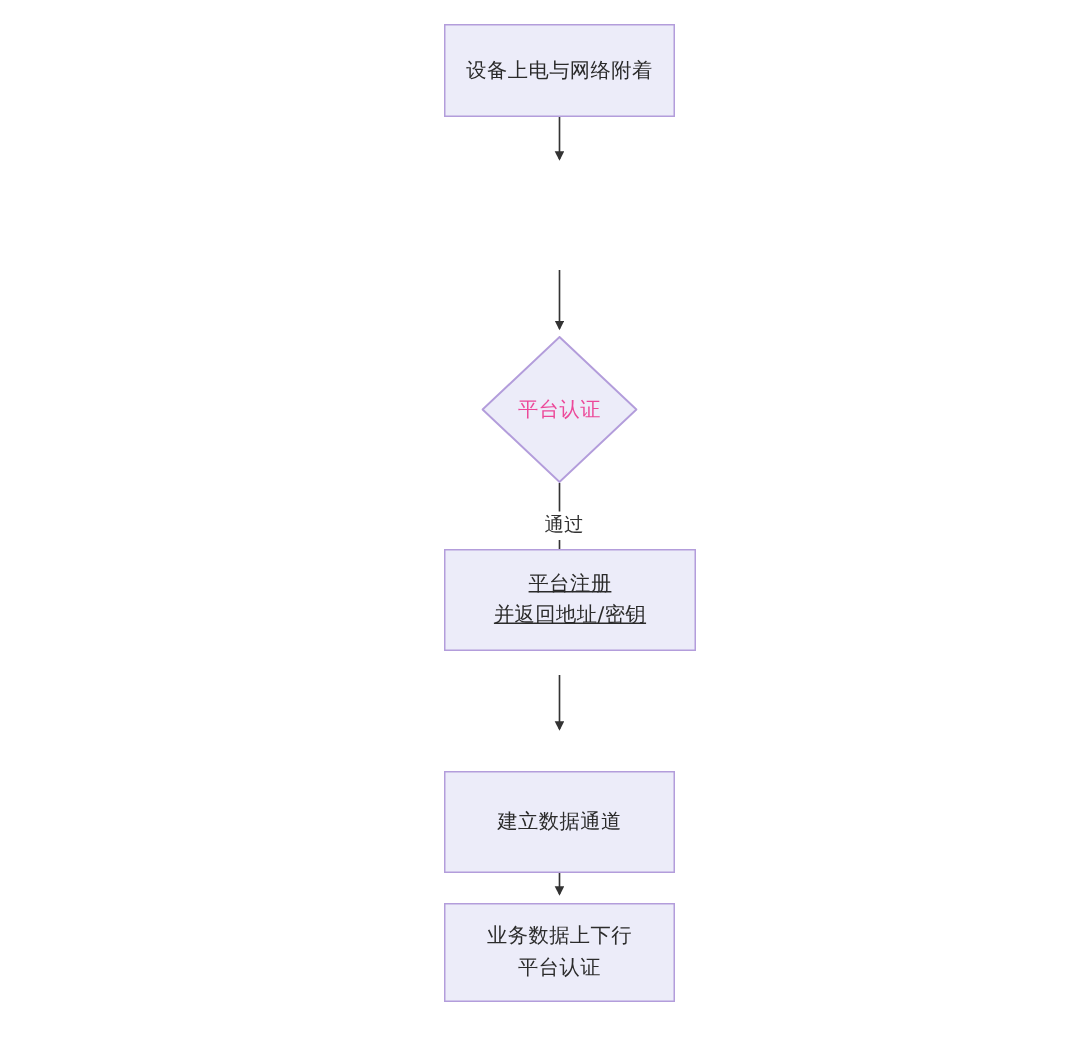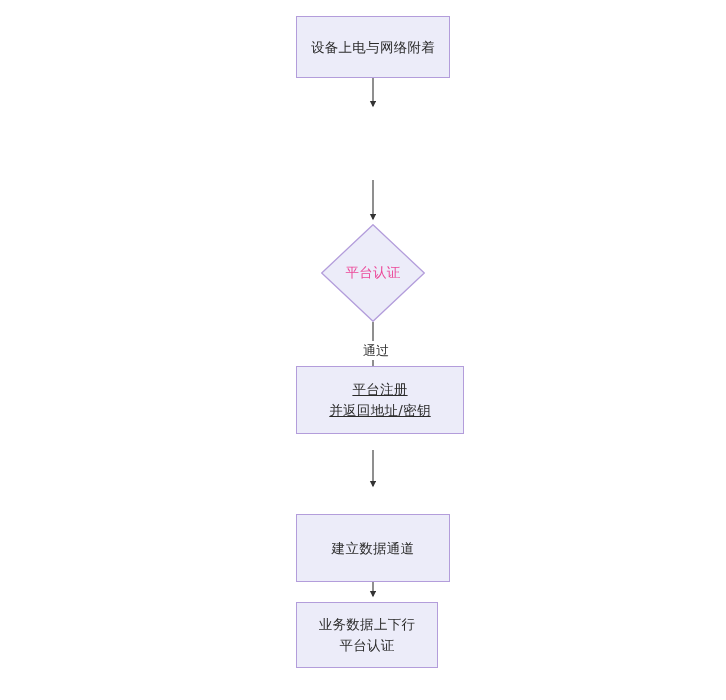--- a/index.html
+++ b/index.html
@@ -129,18 +129,18 @@
 
   <div class="node" style="left:296px; top:366px; width:168px; height:68px;text-decoration:underline;">
     <span class="line">平台注册</span>
     <span class="line">并返回地址/密钥</span>
   </div>
 
   <div class="node" style="left:296px; top:492px; width:154px; height:68px;margin-top:22px;">
     <span class="line">建立数据通道</span>
   </div>
 
-  <div class="node" style="left:296px; top:602px; width:142px; height:66px;">
+  <div class="node" style="left:296px; top:602px; width:154px; height:66px;">
     <span class="line">业务数据上下行</span>
     <span class="line">平台认证</span>
   </div>
 
 </div>
 
 </body></html>

